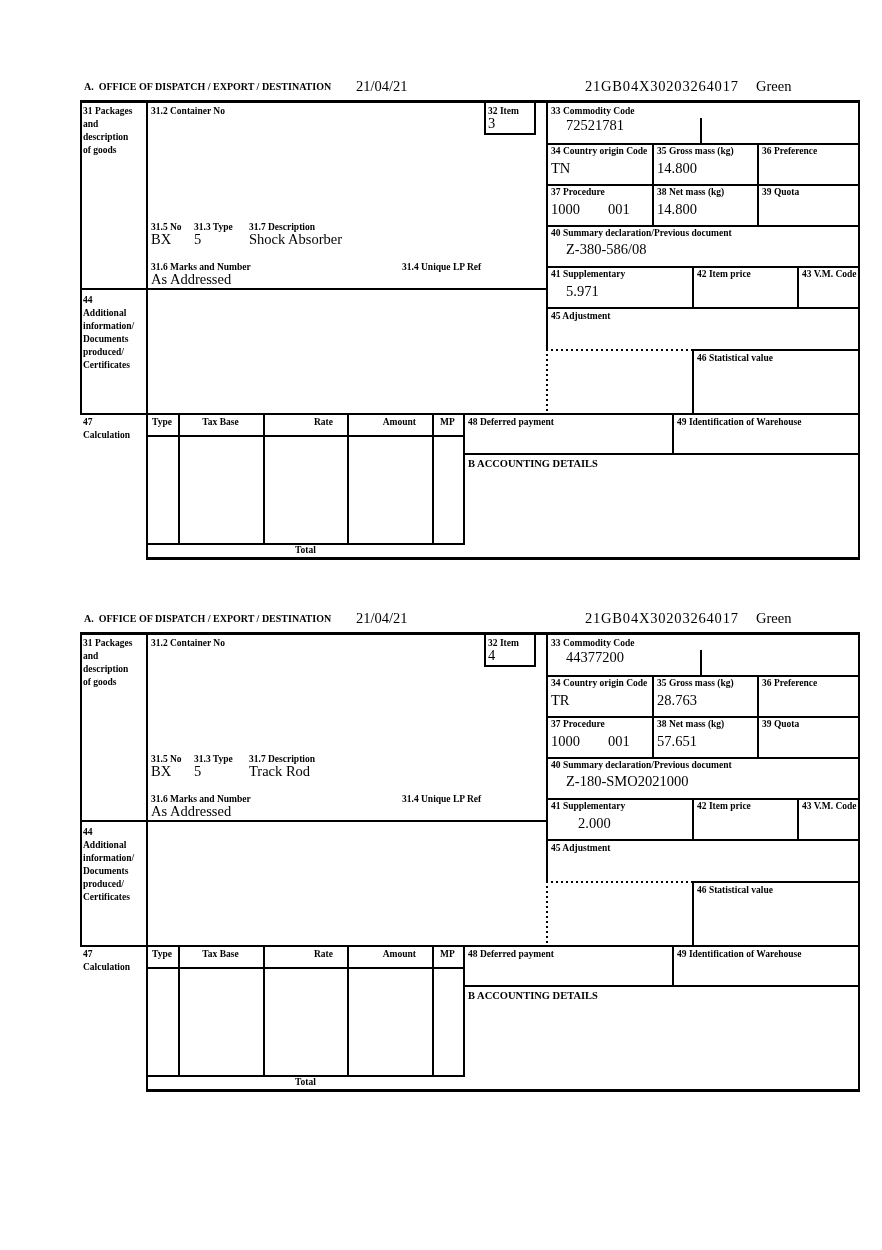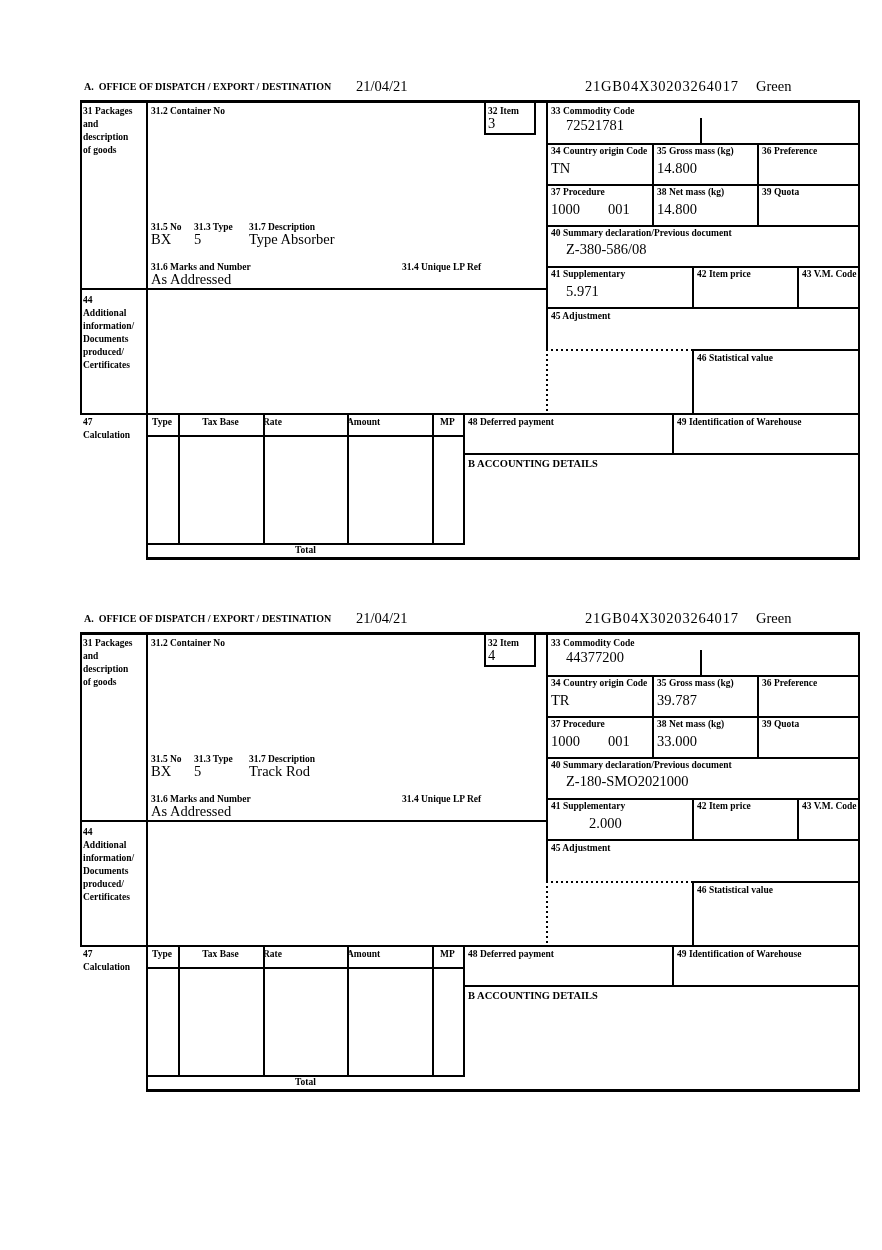--- a/index.html
+++ b/index.html
@@ -9,21 +9,21 @@
   .hl{position:absolute;height:2px;background:#000;}
   .hl.t{height:3px;}
   .hl.dot{background:repeating-linear-gradient(90deg,#000 0 2px,transparent 2px 5px);}
   .vl{position:absolute;width:2px;background:#000;}
   .vl.dot{background:repeating-linear-gradient(180deg,#000 0 2px,transparent 2px 5px);}
   .lbl{position:absolute;font-weight:bold;font-size:9.5px;line-height:1.15;white-space:pre;}
   .lbl.big{font-size:10px;}
   .lbl.b2{font-size:10.5px;}
   .val{position:absolute;font-size:14.5px;line-height:1.1;white-space:pre;}
   .cc{text-align:center;box-sizing:border-box;}
-  .rr{text-align:left;box-sizing:border-box;}
+  .rr{text-align:right;box-sizing:border-box;}
 </style>
 </head>
 <body>
 
 <section class="form-copy" style="top:100px;">
 
   <div class="lbl big" style="left:4px;top:-19px;">A.  OFFICE OF DISPATCH / EXPORT / DESTINATION</div>
   <div class="val" style="left:276px;top:-21px;">21/04/21</div>
   <div class="val" style="left:505px;top:-21px;letter-spacing:.8px;">21GB04X30203264017</div>
   <div class="val" style="left:676px;top:-21px;">Green</div>
@@ -67,21 +67,21 @@
   <div class="lbl" style="left:3px;top:19px;">and</div>
   <div class="lbl" style="left:3px;top:32px;">description</div>
   <div class="lbl" style="left:3px;top:45px;">of goods</div>
 
   <div class="lbl" style="left:71px;top:6px;">31.2 Container No</div>
   <div class="lbl" style="left:71px;top:122px;">31.5 No</div>
   <div class="lbl" style="left:114px;top:122px;">31.3 Type</div>
   <div class="lbl" style="left:169px;top:122px;">31.7 Description</div>
   <div class="val" style="left:71px;top:132px;">BX</div>
   <div class="val" style="left:114px;top:132px;">5</div>
-  <div class="val" style="left:169px;top:132px;">Type Absorber</div>
+  <div class="val" style="left:169px;top:132px;">Shock Absorber</div>
   <div class="lbl" style="left:71px;top:162px;">31.6 Marks and Number</div>
   <div class="lbl" style="left:322px;top:162px;">31.4 Unique LP Ref</div>
   <div class="val" style="left:71px;top:172px;">As Addressed</div>
 
   <div class="lbl" style="left:408px;top:6px;">32 Item</div>
   <div class="val" style="left:408px;top:16px;">3</div>
 
   <div class="lbl" style="left:471px;top:6px;">33 Commodity Code</div>
   <div class="val" style="left:486px;top:18px;">72521781</div>
 
@@ -191,36 +191,36 @@
   <div class="lbl" style="left:408px;top:6px;">32 Item</div>
   <div class="val" style="left:408px;top:16px;">4</div>
 
   <div class="lbl" style="left:471px;top:6px;">33 Commodity Code</div>
   <div class="val" style="left:486px;top:18px;">44377200</div>
 
   <div class="lbl" style="left:471px;top:46px;">34 Country origin Code</div>
   <div class="lbl" style="left:577px;top:46px;">35 Gross mass (kg)</div>
   <div class="lbl" style="left:682px;top:46px;">36 Preference</div>
   <div class="val" style="left:471px;top:61px;">TR</div>
-  <div class="val" style="left:577px;top:61px;">39.787</div>
+  <div class="val" style="left:577px;top:61px;">28.763</div>
 
   <div class="lbl" style="left:471px;top:87px;">37 Procedure</div>
   <div class="lbl" style="left:577px;top:87px;">38 Net mass (kg)</div>
   <div class="lbl" style="left:682px;top:87px;">39 Quota</div>
   <div class="val" style="left:471px;top:102px;">1000</div>
   <div class="val" style="left:528px;top:102px;">001</div>
-  <div class="val" style="left:577px;top:102px;">33.000</div>
+  <div class="val" style="left:577px;top:102px;">57.651</div>
 
   <div class="lbl" style="left:471px;top:128px;">40 Summary declaration/Previous document</div>
   <div class="val" style="left:486px;top:142px;">Z-180-SMO2021000</div>
 
   <div class="lbl" style="left:471px;top:169px;">41 Supplementary</div>
   <div class="lbl" style="left:617px;top:169px;">42 Item price</div>
   <div class="lbl" style="left:722px;top:169px;">43 V.M. Code</div>
-  <div class="val" style="left:509px;top:184px;">2.000</div>
+  <div class="val" style="left:498px;top:184px;">2.000</div>
 
   <div class="lbl" style="left:471px;top:211px;">45 Adjustment</div>
   <div class="lbl" style="left:617px;top:253px;">46 Statistical value</div>
 
   <div class="lbl" style="left:3px;top:195px;">44</div>
   <div class="lbl" style="left:3px;top:208px;">Additional</div>
   <div class="lbl" style="left:3px;top:221px;">information/</div>
   <div class="lbl" style="left:3px;top:234px;">Documents</div>
   <div class="lbl" style="left:3px;top:247px;">produced/</div>
   <div class="lbl" style="left:3px;top:260px;">Certificates</div>

